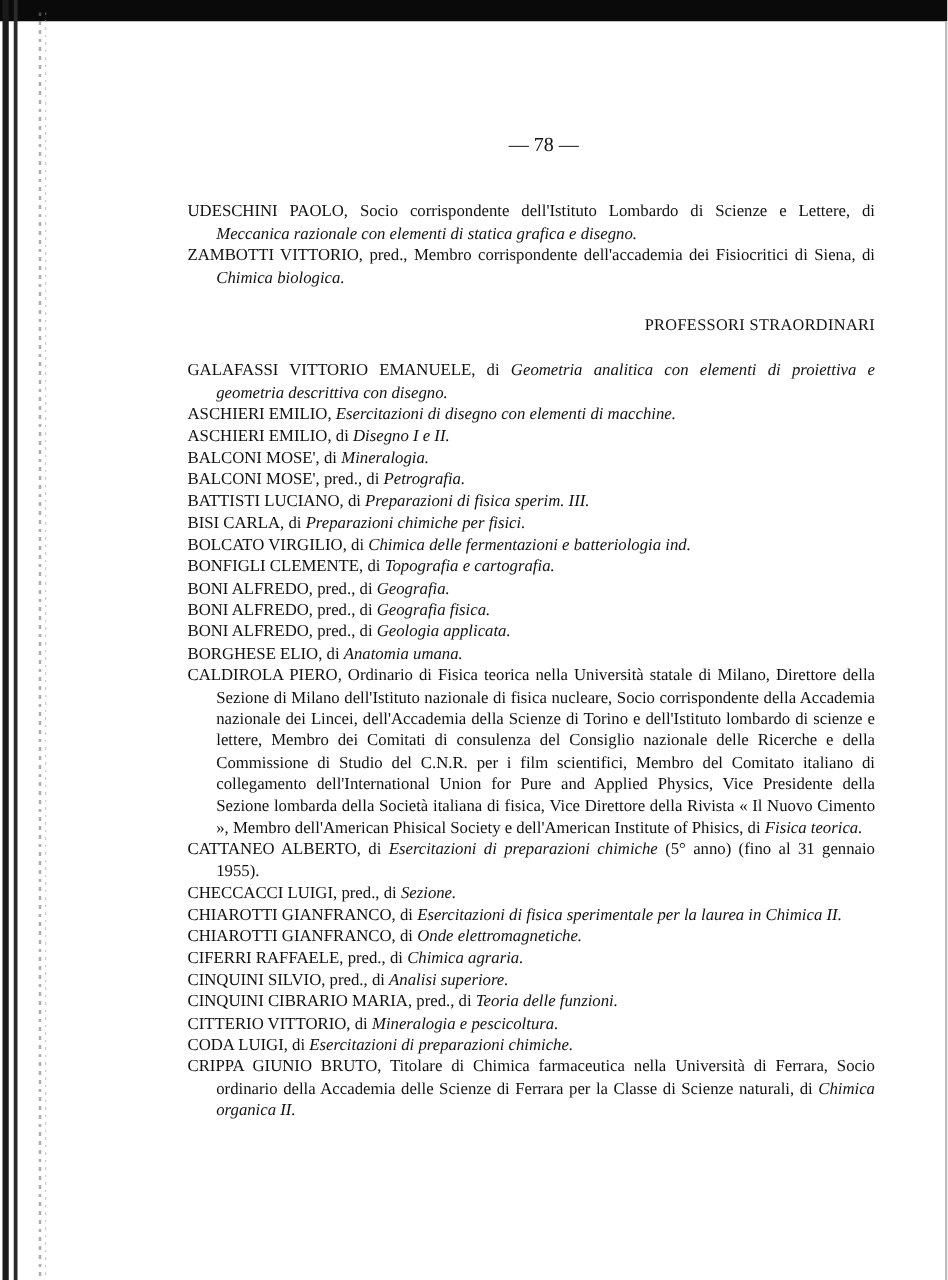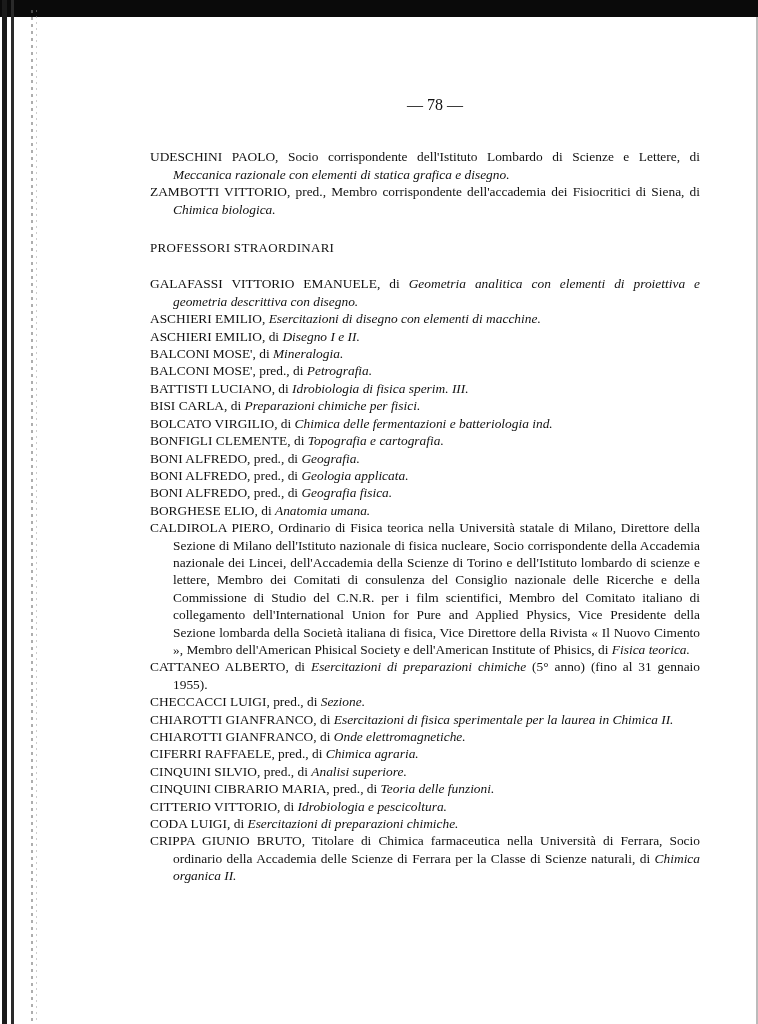--- a/index.html
+++ b/index.html
@@ -49,33 +49,33 @@
     }
     .right-edge {
       position: absolute;
       right: 0; top: 17px;
       width: 2px; height: 1007px;
       background: #bbbbbb;
     }
     .page {
       position: absolute;
       left: 150px;
-      top: 96px;
+      top: 108px;
       width: 550px;
       font-size: 13.4px;
       line-height: 17.4px;
     }
     .page-number {
       text-align: center;
       font-size: 16px;
       margin: 0 0 35px 0;
       padding-left: 20px;
     }
     .section-title {
-      text-align: left;
+      text-align: right;
       font-size: 13px;
       letter-spacing: 0.3px;
       margin: 21px 0 19px 0;
     }
     .entry {
       text-indent: -23px;
       padding-left: 23px;
       text-align: justify;
       margin: 0;
     }
@@ -104,33 +104,33 @@
   <div class="section-title">PROFESSORI STRAORDINARI</div>
   <div id="straordinari-list">
       <p class="entry"><span class="name">GALAFASSI VITTORIO EMANUELE</span><span class="rest">, di </span><span class="subject">Geometria analitica con elementi di proiettiva e geometria descrittiva con disegno.</span><span class="rest"></span></p>
     </div>
 
   <div id="incaricati-list">
       <p class="entry"><span class="name">ASCHIERI EMILIO</span><span class="rest">, </span><span class="subject">Esercitazioni di disegno con elementi di macchine.</span><span class="rest"></span></p>
       <p class="entry"><span class="name">ASCHIERI EMILIO</span><span class="rest">, di </span><span class="subject">Disegno I e II.</span><span class="rest"></span></p>
       <p class="entry"><span class="name">BALCONI MOSE'</span><span class="rest">, di </span><span class="subject">Mineralogia.</span><span class="rest"></span></p>
       <p class="entry"><span class="name">BALCONI MOSE'</span><span class="rest">, pred., di </span><span class="subject">Petrografia.</span><span class="rest"></span></p>
-      <p class="entry"><span class="name">BATTISTI LUCIANO</span><span class="rest">, di </span><span class="subject">Idrobiologia di fisica sperim. III.</span><span class="rest"></span></p>
+      <p class="entry"><span class="name">BATTISTI LUCIANO</span><span class="rest">, di </span><span class="subject">Preparazioni di fisica sperim. III.</span><span class="rest"></span></p>
       <p class="entry"><span class="name">BISI CARLA</span><span class="rest">, di </span><span class="subject">Preparazioni chimiche per fisici.</span><span class="rest"></span></p>
       <p class="entry"><span class="name">BOLCATO VIRGILIO</span><span class="rest">, di </span><span class="subject">Chimica delle fermentazioni e batteriologia ind.</span><span class="rest"></span></p>
       <p class="entry"><span class="name">BONFIGLI CLEMENTE</span><span class="rest">, di </span><span class="subject">Topografia e cartografia.</span><span class="rest"></span></p>
       <p class="entry"><span class="name">BONI ALFREDO</span><span class="rest">, pred., di </span><span class="subject">Geografia.</span><span class="rest"></span></p>
+      <p class="entry"><span class="name">BONI ALFREDO</span><span class="rest">, pred., di </span><span class="subject">Geografia fisica.</span><span class="rest"></span></p>
       <p class="entry"><span class="name">BONI ALFREDO</span><span class="rest">, pred., di </span><span class="subject">Geologia applicata.</span><span class="rest"></span></p>
-      <p class="entry"><span class="name">BONI ALFREDO</span><span class="rest">, pred., di </span><span class="subject">Geografia fisica.</span><span class="rest"></span></p>
       <p class="entry"><span class="name">BORGHESE ELIO</span><span class="rest">, di </span><span class="subject">Anatomia umana.</span><span class="rest"></span></p>
       <p class="entry"><span class="name">CALDIROLA PIERO</span><span class="rest">, Ordinario di Fisica teorica nella Università statale di Milano, Direttore della Sezione di Milano dell'Istituto nazionale di fisica nucleare, Socio corrispondente della Accademia nazionale dei Lincei, dell'Accademia della Scienze di Torino e dell'Istituto lombardo di scienze e lettere, Membro dei Comitati di consulenza del Consiglio nazionale delle Ricerche e della Commissione di Studio del C.N.R. per i film scientifici, Membro del Comitato italiano di collegamento dell'International Union for Pure and Applied Physics, Vice Presidente della Sezione lombarda della Società italiana di fisica, Vice Direttore della Rivista « Il Nuovo Cimento », Membro dell'American Phisical Society e dell'American Institute of Phisics, di </span><span class="subject">Fisica teorica.</span><span class="rest"></span></p>
       <p class="entry"><span class="name">CATTANEO ALBERTO</span><span class="rest">, di </span><span class="subject">Esercitazioni di preparazioni chimiche</span><span class="rest"> (5° anno) (fino al 31 gennaio 1955).</span></p>
       <p class="entry"><span class="name">CHECCACCI LUIGI</span><span class="rest">, pred., di </span><span class="subject">Sezione.</span><span class="rest"></span></p>
       <p class="entry"><span class="name">CHIAROTTI GIANFRANCO</span><span class="rest">, di </span><span class="subject">Esercitazioni di fisica sperimentale per la laurea in Chimica II.</span><span class="rest"></span></p>
       <p class="entry"><span class="name">CHIAROTTI GIANFRANCO</span><span class="rest">, di </span><span class="subject">Onde elettromagnetiche.</span><span class="rest"></span></p>
       <p class="entry"><span class="name">CIFERRI RAFFAELE</span><span class="rest">, pred., di </span><span class="subject">Chimica agraria.</span><span class="rest"></span></p>
       <p class="entry"><span class="name">CINQUINI SILVIO</span><span class="rest">, pred., di </span><span class="subject">Analisi superiore.</span><span class="rest"></span></p>
       <p class="entry"><span class="name">CINQUINI CIBRARIO MARIA</span><span class="rest">, pred., di </span><span class="subject">Teoria delle funzioni.</span><span class="rest"></span></p>
-      <p class="entry"><span class="name">CITTERIO VITTORIO</span><span class="rest">, di </span><span class="subject">Idrobiologia e pescicoltura.</span><span class="rest"></span></p>
+      <p class="entry"><span class="name">CITTERIO VITTORIO</span><span class="rest">, di </span><span class="subject">Mineralogia e pescicoltura.</span><span class="rest"></span></p>
       <p class="entry"><span class="name">CODA LUIGI</span><span class="rest">, di </span><span class="subject">Esercitazioni di preparazioni chimiche.</span><span class="rest"></span></p>
       <p class="entry"><span class="name">CRIPPA GIUNIO BRUTO</span><span class="rest">, Titolare di Chimica farmaceutica nella Università di Ferrara, Socio ordinario della Accademia delle Scienze di Ferrara per la Classe di Scienze naturali, di </span><span class="subject">Chimica organica II.</span><span class="rest"></span></p>
     </div>
 </div>
 
 </body></html>

